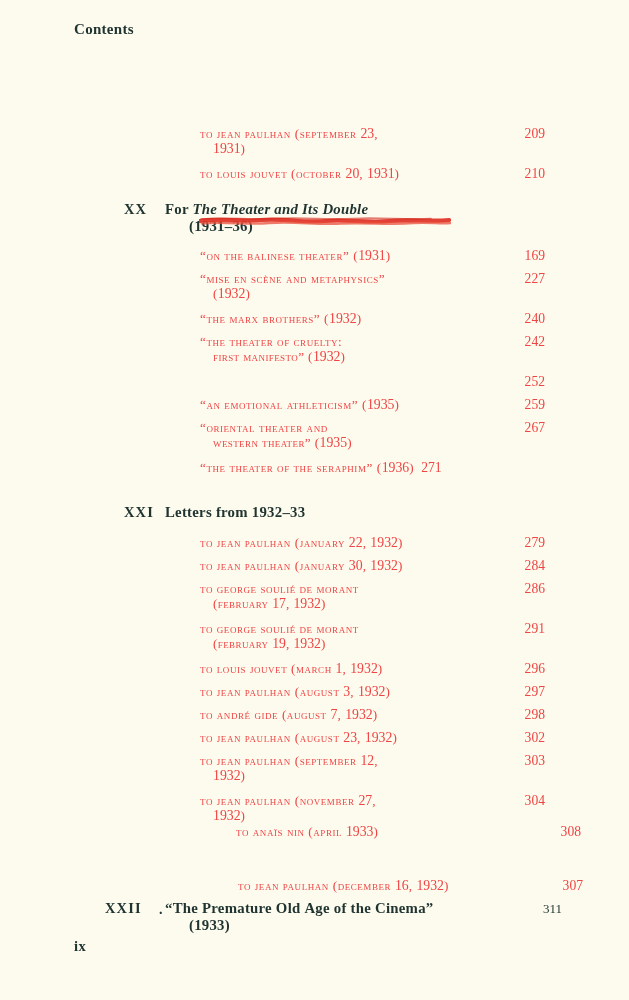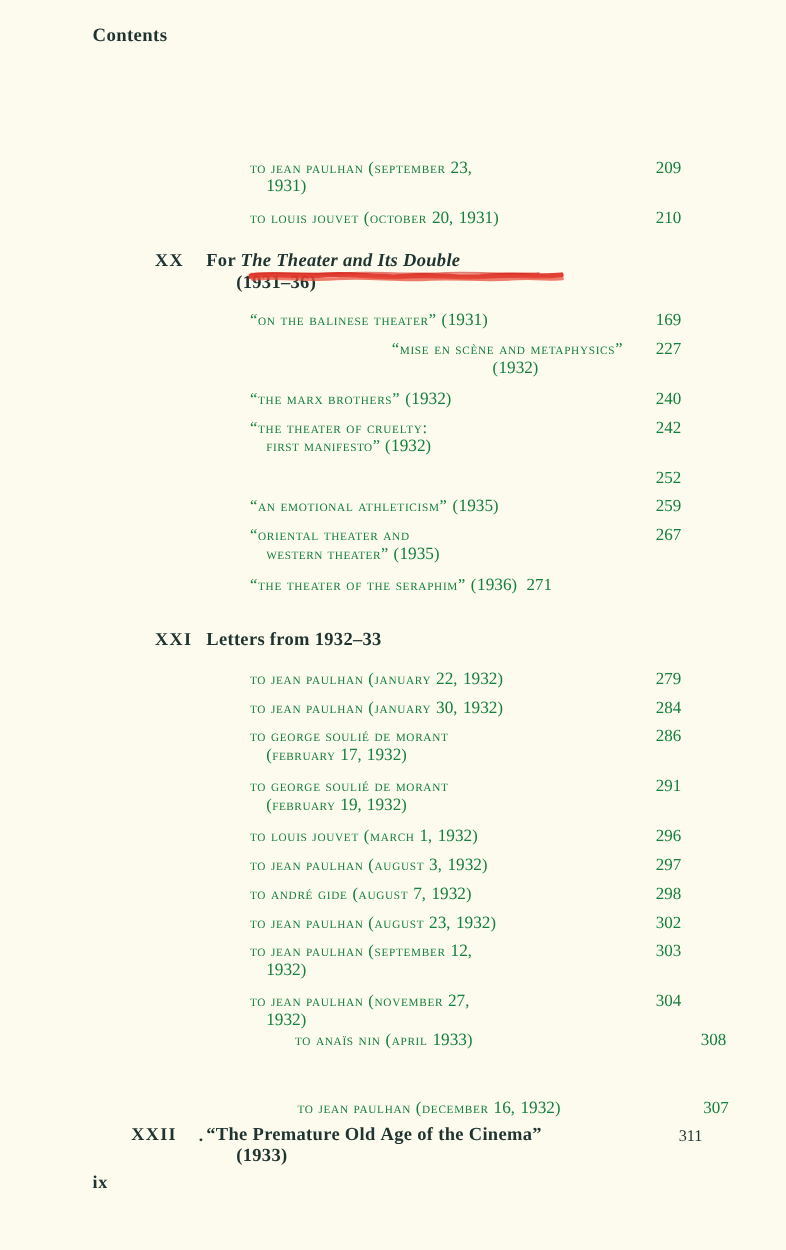--- a/index.html
+++ b/index.html
@@ -40,21 +40,21 @@
     top: 0;
     width: 629px;
   }
 
   .entry {
     position: absolute;
     left: 200px;
     width: 412px;
     font-size: 13.2px;
     line-height: 15px;
-    color: #15803d;
+    color: #ef4444;
   }
   .entry .txt {
     display: inline-block;
     max-width: 340px;
     font-variant: small-caps;
     letter-spacing: 0.55px;
     text-transform: lowercase;
   }
   
   .entry .txt .cont {
@@ -157,21 +157,21 @@
 
   <div class="toc" id="toc-root">
       <div class="entry" style="top: 126px;"><span class="txt">to jean paulhan (september <span class="num">23</span>,<span class="cont"><span class="num">1931</span>)</span></span><span class="pg">209</span></div>
       <div class="entry" style="top: 166px;"><span class="txt">to louis jouvet (october <span class="num">20</span>, <span class="num">1931</span>)</span><span class="pg">210</span></div>
       <div class="chapter" style="top: 201px; left: 0px; width: 629px;">
         <span class="numeral" style="left: 124px;">XX</span>
         <span class="title">For <i>The Theater and Its Double</i></span>
         <span class="sub">(1931–36)</span>
       </div>
       <div class="entry" style="top: 248px;"><span class="txt">“on the balinese theater” (<span class="num">1931</span>)</span><span class="pg">169</span></div>
-      <div class="entry" style="top: 271px; text-align: center;"><span class="txt">“mise en scène and metaphysics”<span class="cont">(<span class="num">1932</span>)</span></span><span class="pg">227</span></div>
+      <div class="entry" style="top: 271px;"><span class="txt">“mise en scène and metaphysics”<span class="cont">(<span class="num">1932</span>)</span></span><span class="pg">227</span></div>
       <div class="entry" style="top: 311px;"><span class="txt">“the marx brothers” (<span class="num">1932</span>)</span><span class="pg">240</span></div>
       <div class="entry" style="top: 334px;"><span class="txt">“the theater of cruelty:<span class="cont">first manifesto” (<span class="num">1932</span>)</span></span><span class="pg">242</span></div>
       <div class="entry" style="top: 374px;"><span class="pg">252</span></div>
       <div class="entry" style="top: 397px; text-decoration: underline;"><span class="txt">“an emotional athleticism” (<span class="num">1935</span>)</span><span class="pg">259</span></div>
       <div class="entry" style="top: 420px;"><span class="txt">“oriental theater and<span class="cont">western theater” (<span class="num">1935</span>)</span></span><span class="pg">267</span></div>
       <div class="entry" style="top: 460px;"><span class="txt">“the theater of the seraphim” (<span class="num">1936</span>)<span class="pg inline">271</span></span></div>
       <div class="chapter" style="top: 504px; left: 0px; width: 629px;">
         <span class="numeral" style="left: 124px;">XXI</span>
         <span class="title">Letters&nbsp;from&nbsp;1932–33</span>
       </div>

